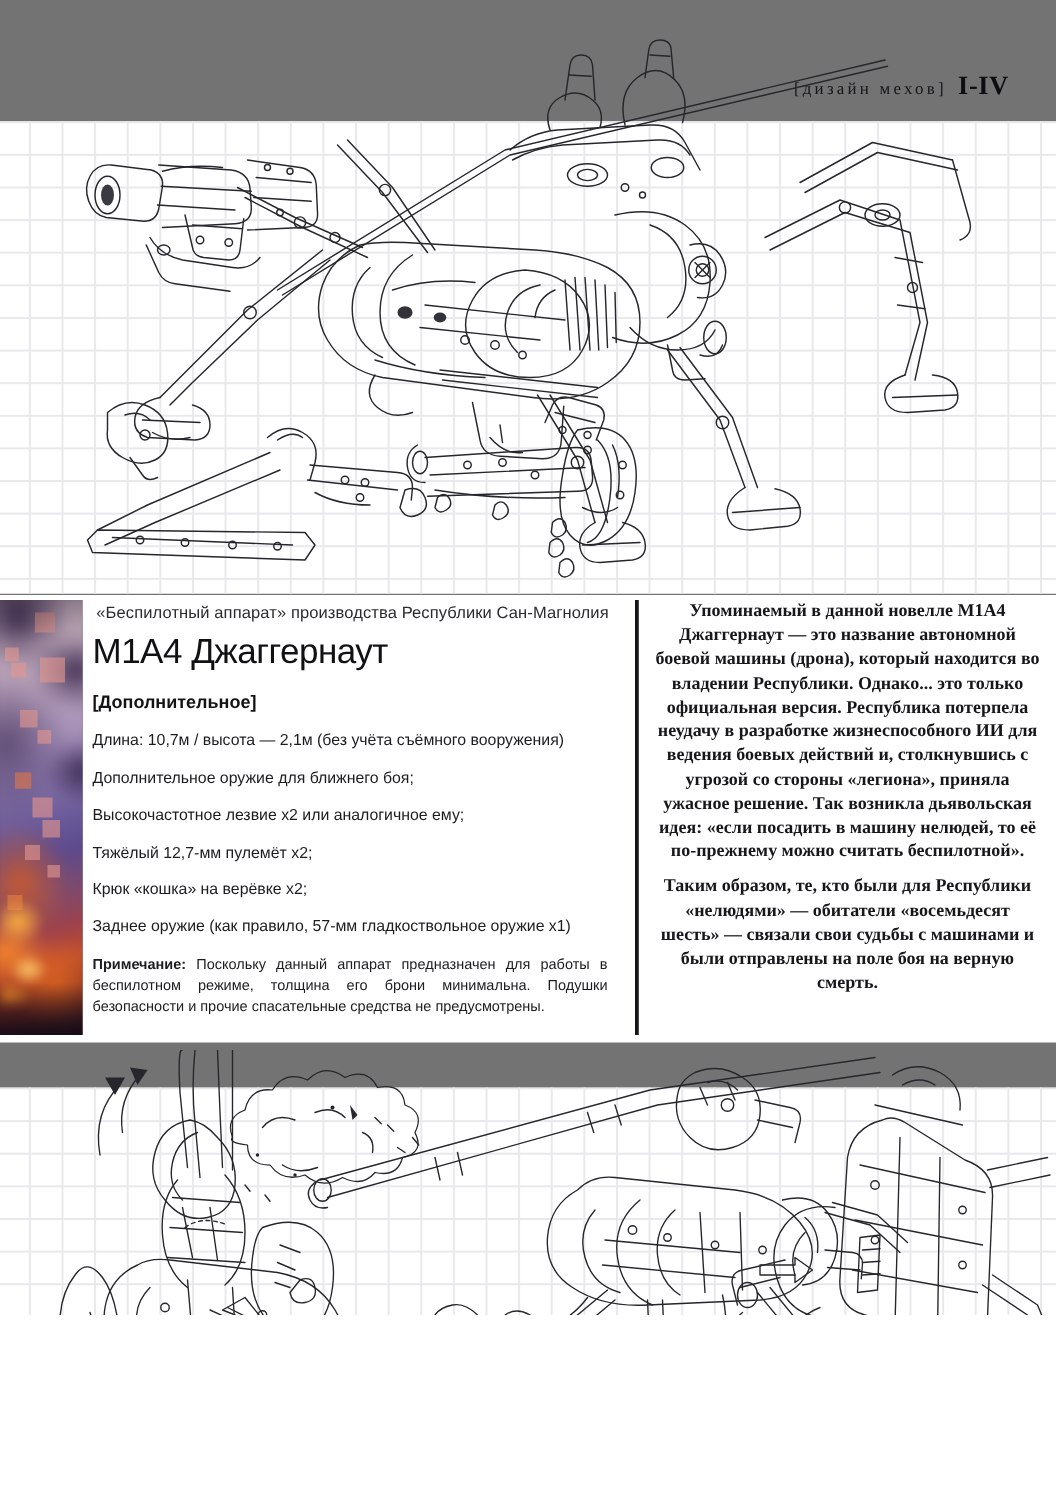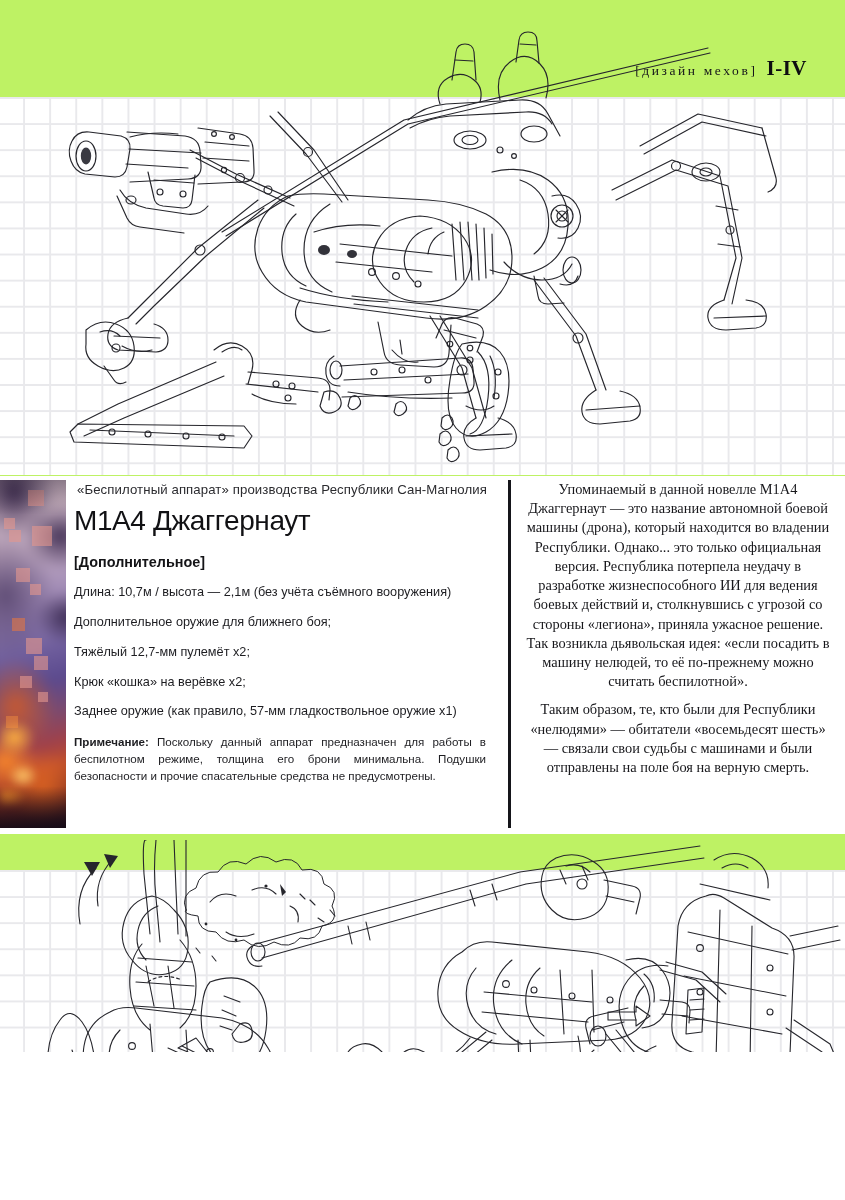--- a/index.html
+++ b/index.html
@@ -5,21 +5,21 @@
 <style>
   html, body {
     margin: 0;
     padding: 0;
     background: #ffffff;
   }
   .page {
     position: relative;
     width: 845px;
     height: 1052px;
-    background: #bef264;
+    background: #737373;
     overflow: hidden;
     font-family: "Liberation Sans", sans-serif;
     color: #1a1a1a;
   }
 
   
   .grid {
     position: absolute;
     left: 0;
     width: 845px;
@@ -197,21 +197,21 @@
     position: absolute;
     left: 524px;
     top: 4px;
     width: 308px;
     font-family: "Liberation Serif", serif;
     font-size: 14.4px;
     line-height: 1.335;
     text-align: center;
     color: #17171b;
   }
-  .right-col p { margin: 0; }
+  .right-col p { margin: 0; font-weight: bold; }
   .right-col p + p { margin-top: 9px; }
 </style>
 </head>
 <body>
 
 <div class="page">
 
   <div class="grid grid-top"></div>
   <div class="grid grid-bot"></div>
 
@@ -442,20 +442,21 @@
 
     <div class="divider"></div>
 
     <div class="left-col">
       <p class="kicker">«Беспилотный аппарат» производства Республики Сан-Магнолия</p>
       <h1 class="title">M1A4 Джаггернаут</h1>
       <h2 class="section-head">[Дополнительное]</h2>
 
       <p class="spec">Длина: 10,7м / высота — 2,1м (без учёта съёмного вооружения)</p>
       <p class="spec">Дополнительное оружие для ближнего боя;</p>
+      <p class="spec">Высокочастотное лезвие х2 или аналогичное ему;</p>
       <p class="spec">Тяжёлый 12,7-мм пулемёт х2;</p>
       <p class="spec">Крюк «кошка» на верёвке х2;</p>
       <p class="spec">Заднее оружие (как правило, 57-мм гладкоствольное оружие х1)</p>
 
       <p class="note"><b>Примечание:</b><span> Поскольку данный аппарат предназначен для работы в беспилотном режиме, толщина его брони минимальна. Подушки безопасности и прочие спасательные средства не предусмотрены.</span></p>
     </div>
 
     <div class="right-col">
       <p>Упоминаемый в данной новелле M1A4 Джаггернаут — это название автономной боевой машины (дрона), который находится во владении Республики. Однако... это только официальная версия. Республика потерпела неудачу в разработке жизнеспособного ИИ для ведения боевых действий и, столкнувшись с угрозой со стороны «легиона», приняла ужасное решение. Так возникла дьявольская идея: «если посадить в машину нелюдей, то её по-прежнему можно считать беспилотной».</p>
       <p>Таким образом, те, кто были для Республики «нелюдями» — обитатели «восемьдесят шесть» — связали свои судьбы с машинами и были отправлены на поле боя на верную смерть.</p>

